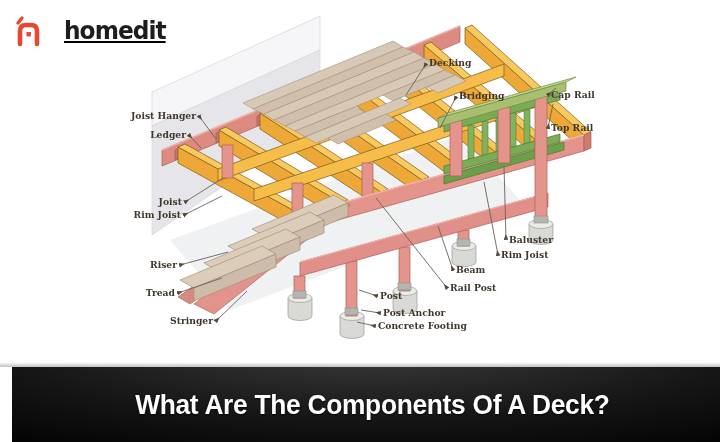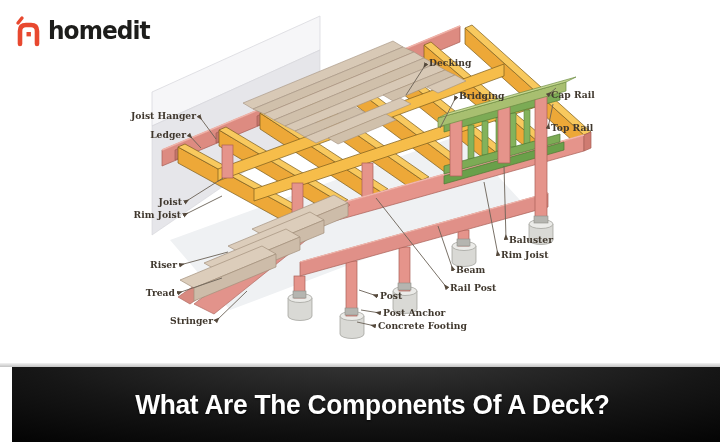--- a/index.html
+++ b/index.html
@@ -1,19 +1,19 @@
 <!DOCTYPE html>
 <html><head>
 <meta charset="utf-8">
 <style>
   html,body{margin:0;padding:0;background:#fff;}
   #stage{position:relative;width:720px;height:442px;overflow:hidden;background:#fff;
          font-family:"Liberation Sans",sans-serif;}
   #illustration-area{position:absolute;left:0;top:0;width:720px;height:364px;background:#fff;}
-  #logo{position:absolute;left:12px;top:14px;display:flex;align-items:center;gap:4px;}
+  #logo{position:absolute;left:12px;top:14px;display:flex;align-items:center;gap:20px;text-decoration:underline;}
   #logo .brand-text{font-family:"DejaVu Sans",sans-serif;font-weight:bold;font-size:24px;
       color:#1d1d1b;letter-spacing:-1px;transform:scaleX(.97);transform-origin:left center;}
   #banner-hairline{position:absolute;left:0;top:363px;width:720px;height:4px;
       background:linear-gradient(180deg,#f2f2f2,#c2c2c2);}
   #title-banner{position:absolute;left:12px;top:367px;width:720px;height:75px;
       background:radial-gradient(ellipse 90% 160% at 50% -20%, #3a3a3a 0%, #161616 55%, #000 100%);
       display:flex;align-items:center;justify-content:center;}
   #title-banner .headline{color:#ffffff;font-weight:bold;font-size:28px;letter-spacing:-.3px;
       transform:scaleX(.94);text-shadow:0 1px 2px rgba(0,0,0,.8);}
   svg text.lbl{font-family:"DejaVu Serif",serif;font-weight:bold;font-size:9.2px;fill:#40382e;}

